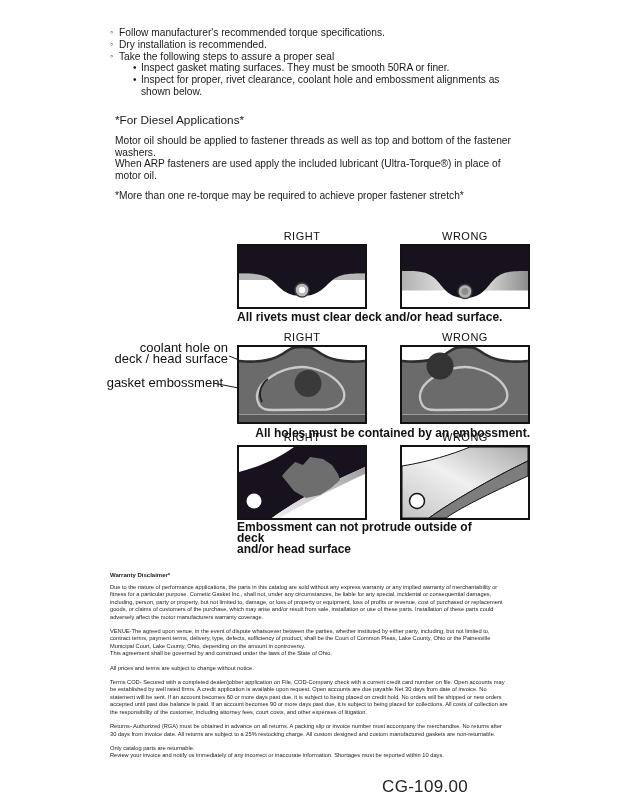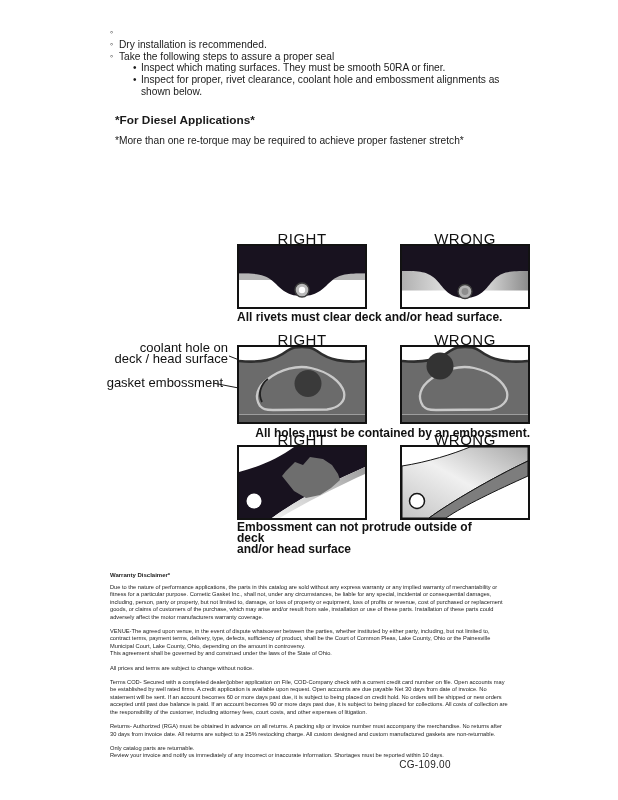--- a/index.html
+++ b/index.html
@@ -8,62 +8,65 @@
     font-family:"Liberation Sans","DejaVu Sans",sans-serif;color:#1a1a1a;
   }
   
   .top-content{position:absolute;left:110px;top:27px;width:418px;}
   .doc-title{font-size:13.5px;font-weight:bold;text-decoration:underline;margin:0 0 7px 5px;letter-spacing:.1px;}
   .bullets{margin:0;padding:0;}
   .bullet-row{display:flex;font-size:10.2px;line-height:11.8px;}
   .bullet-glyph{width:9px;flex:none;font-size:9px;line-height:11.8px;text-align:left;}
   .sub .bullet-glyph{width:8px;font-size:10px;}
   .sub{padding-left:23px;}
-  .diesel-heading{font-size:11.8px;font-weight:bold;margin:15px 0 8px 5px;}
+  .diesel-heading{font-size:11.8px;font-weight:normal;margin:15px 0 8px 5px;}
   .para{font-size:10.2px;line-height:11.8px;margin:8px 0 0 5px;white-space:pre-line;}
   
-  .fig-label{position:absolute;width:130px;text-align:center;font-size:15px;letter-spacing:.5px;color:#111;}
+  .fig-label{position:absolute;width:130px;text-align:center;font-size:11px;letter-spacing:.5px;color:#111;}
   .fig-box{position:absolute;width:130px;}
   .fig-box svg{display:block;}
   .fig-caption{position:absolute;font-weight:bold;font-size:12px;color:#111;line-height:10.8px;white-space:pre-line;}
   .callout{position:absolute;font-size:13px;line-height:11px;text-align:right;white-space:pre-line;color:#111;}
   #callout-lines{position:absolute;left:0;top:0;pointer-events:none;}
   
   .disclaimer{position:absolute;left:110px;top:572px;width:398px;color:#1c1c1c;}
   .disc-heading{font-size:6px;font-weight:bold;margin:0 0 6px 0;}
   .disc-para{font-size:5.7px;line-height:7.4px;margin:0 0 7px 0;white-space:pre-line;}
   
-  .page-number{position:absolute;left:345px;top:759px;width:160px;text-align:center;font-size:10px;letter-spacing:.3px;color:#222;}
+  .page-number{position:absolute;left:345px;top:777px;width:160px;text-align:center;font-size:17px;letter-spacing:.3px;color:#222;}
 </style>
 </head>
 <body>
 
 <div class="top-content">
   <div class="bullets">
     <div class="bullet-row">
       <span class="bullet-glyph">◦</span>
+      <span>Follow manufacturer's recommended torque specifications.</span>
     </div>
     <div class="bullet-row">
       <span class="bullet-glyph">◦</span>
       <span>Dry installation is recommended.</span>
     </div>
     <div class="bullet-row">
       <span class="bullet-glyph">◦</span>
       <span>Take the following steps to assure a proper seal</span>
     </div>
     <div class="bullet-row sub">
       <span class="bullet-glyph">•</span>
-      <span>Inspect which mating surfaces.  They must be smooth 50RA or finer.</span>
+      <span>Inspect gasket mating surfaces.  They must be smooth 50RA or finer.</span>
     </div>
     <div class="bullet-row sub">
       <span class="bullet-glyph">•</span>
       <span>Inspect for proper, rivet clearance, coolant hole and embossment alignments as shown below.</span>
     </div>
   </div>
   <div class="diesel-heading">*For Diesel Applications*</div>
+  <div class="para">Motor oil should be applied to fastener threads as well as top and bottom of the fastener washers.
+When ARP fasteners are used apply the included lubricant (Ultra-Torque®) in place of motor oil.</div>
   <div class="para">*More than one re-torque may be required to achieve proper fastener stretch*</div>
 </div>
 
 <div class="fig-label" style="left:237px;top:230px;">RIGHT</div>
 <div class="fig-label" style="left:400px;top:230px;">WRONG</div>
 
 <div class="fig-box" style="left:237px;top:244px;">
   <svg width="130" height="65" viewBox="0 0 130 65">
     <rect x="0" y="0" width="130" height="65" fill="#ffffff"></rect>
     <rect x="2" y="29.5" width="126" height="6.5" fill="#b6b6b6"></rect>

